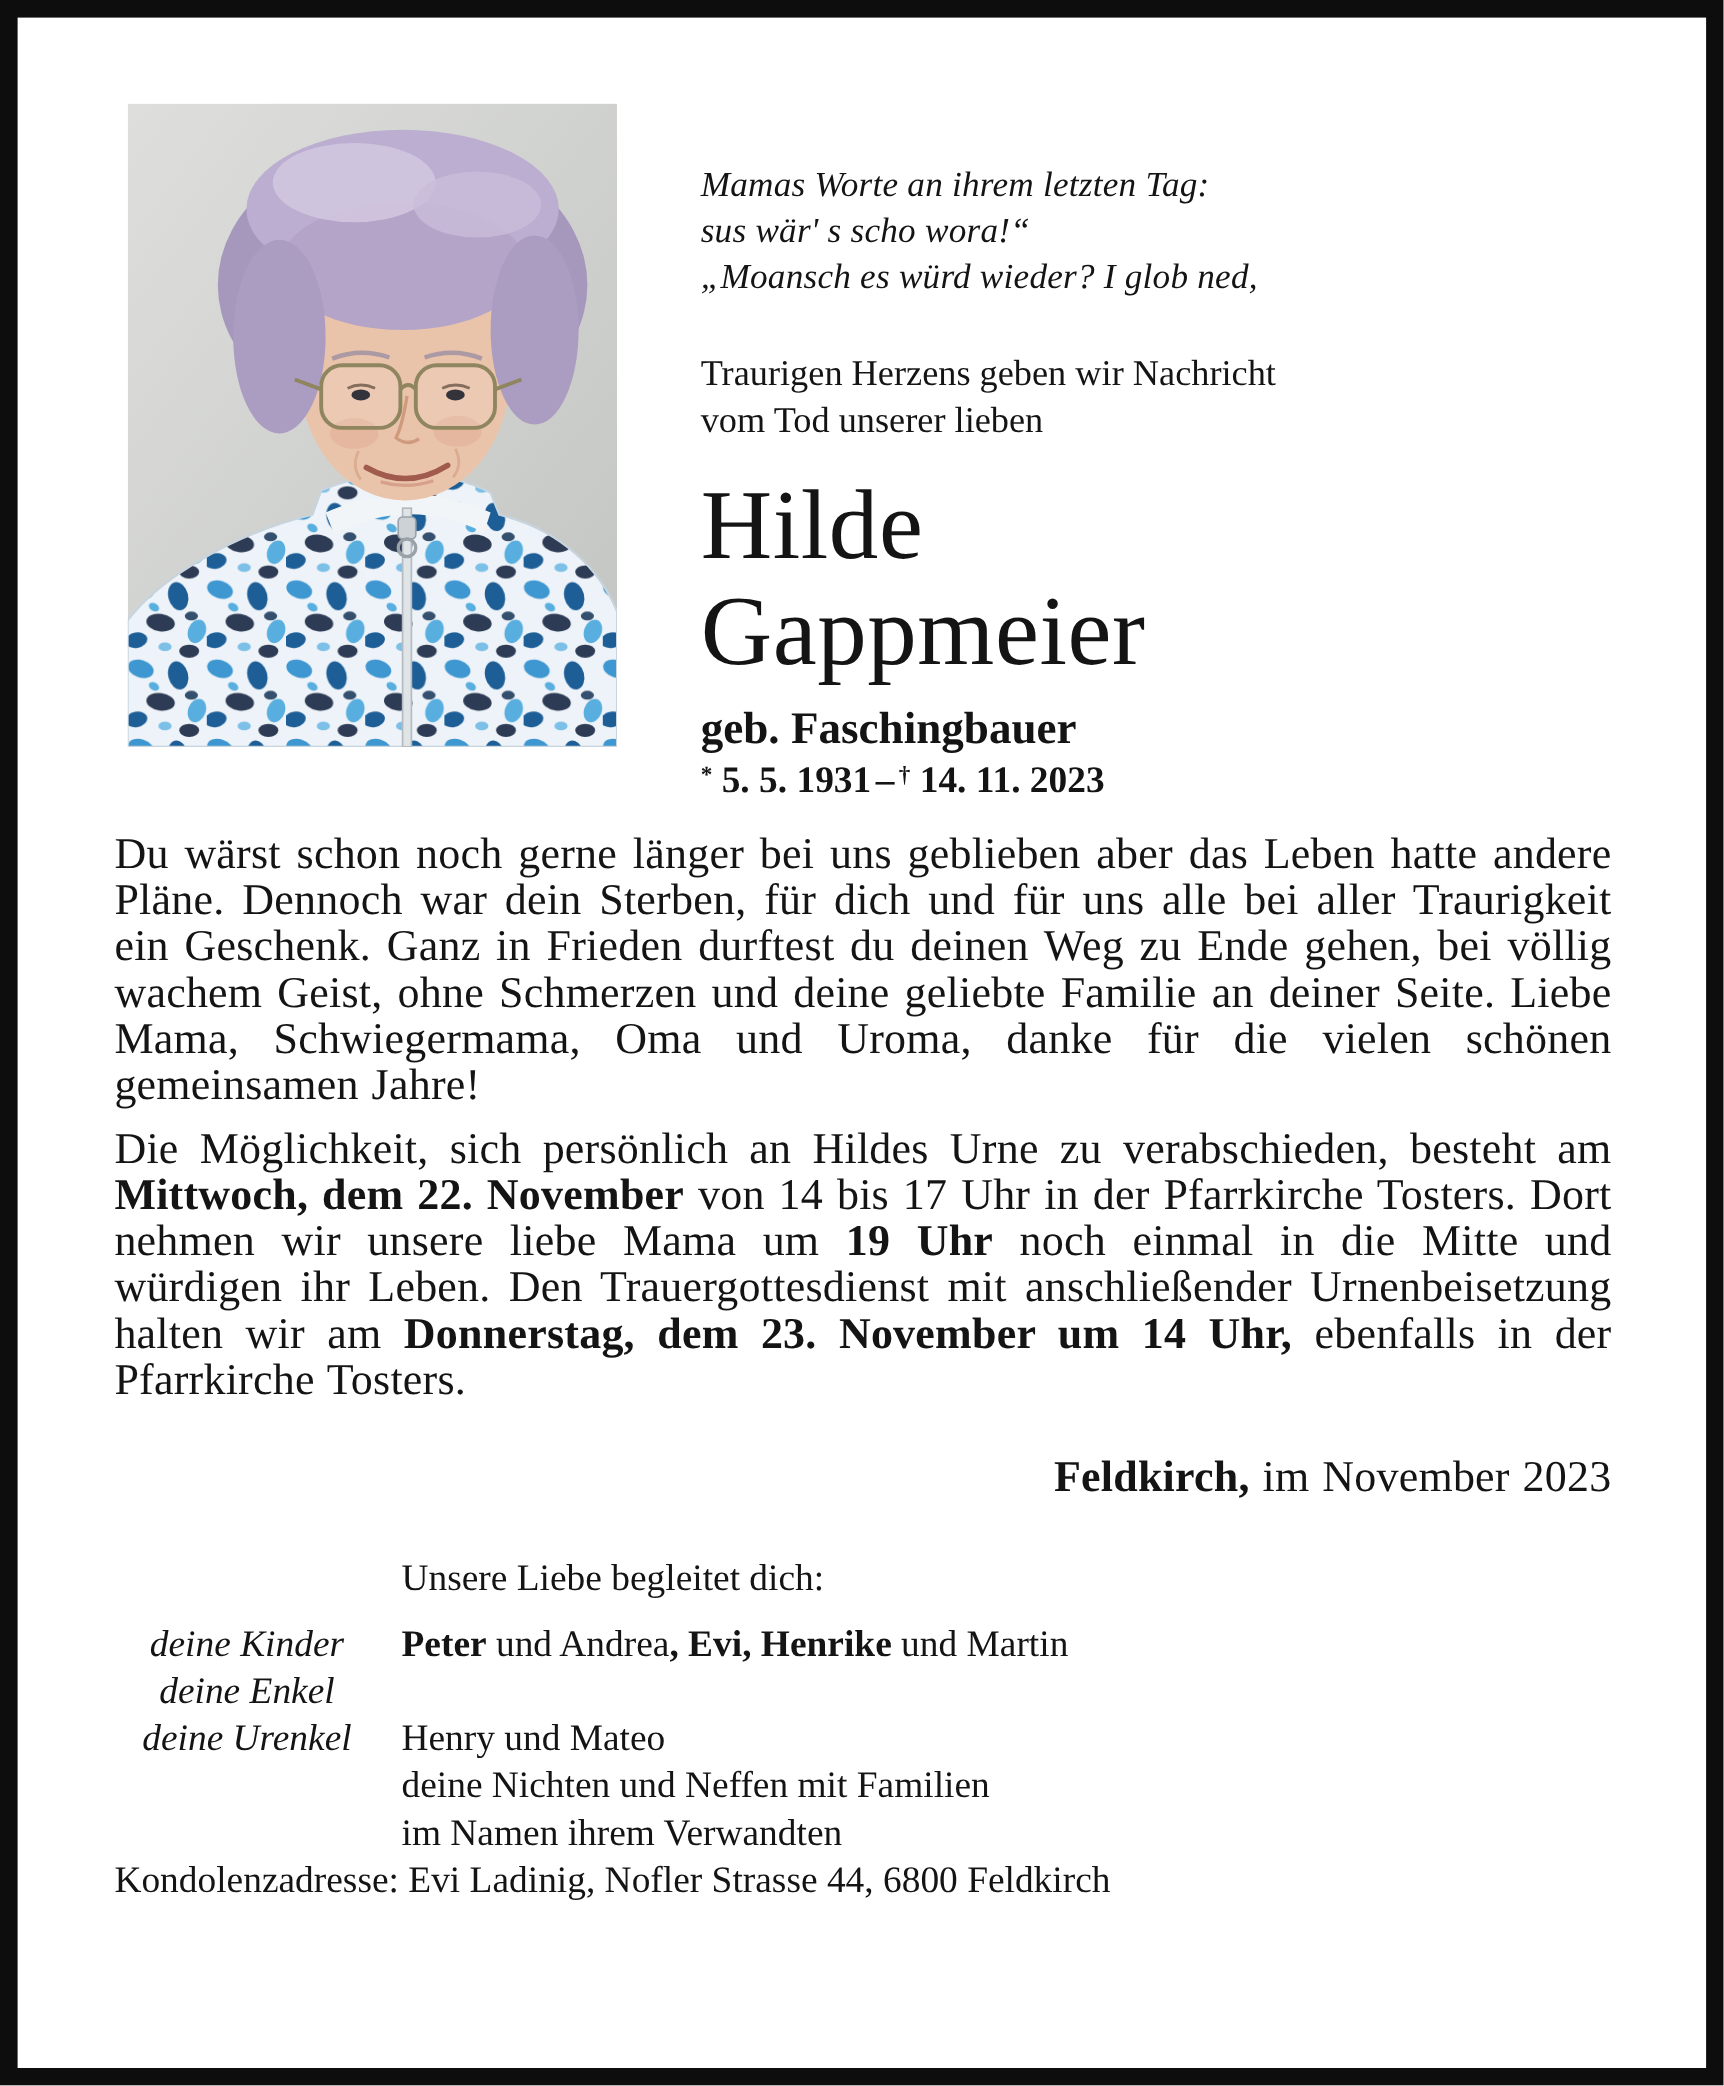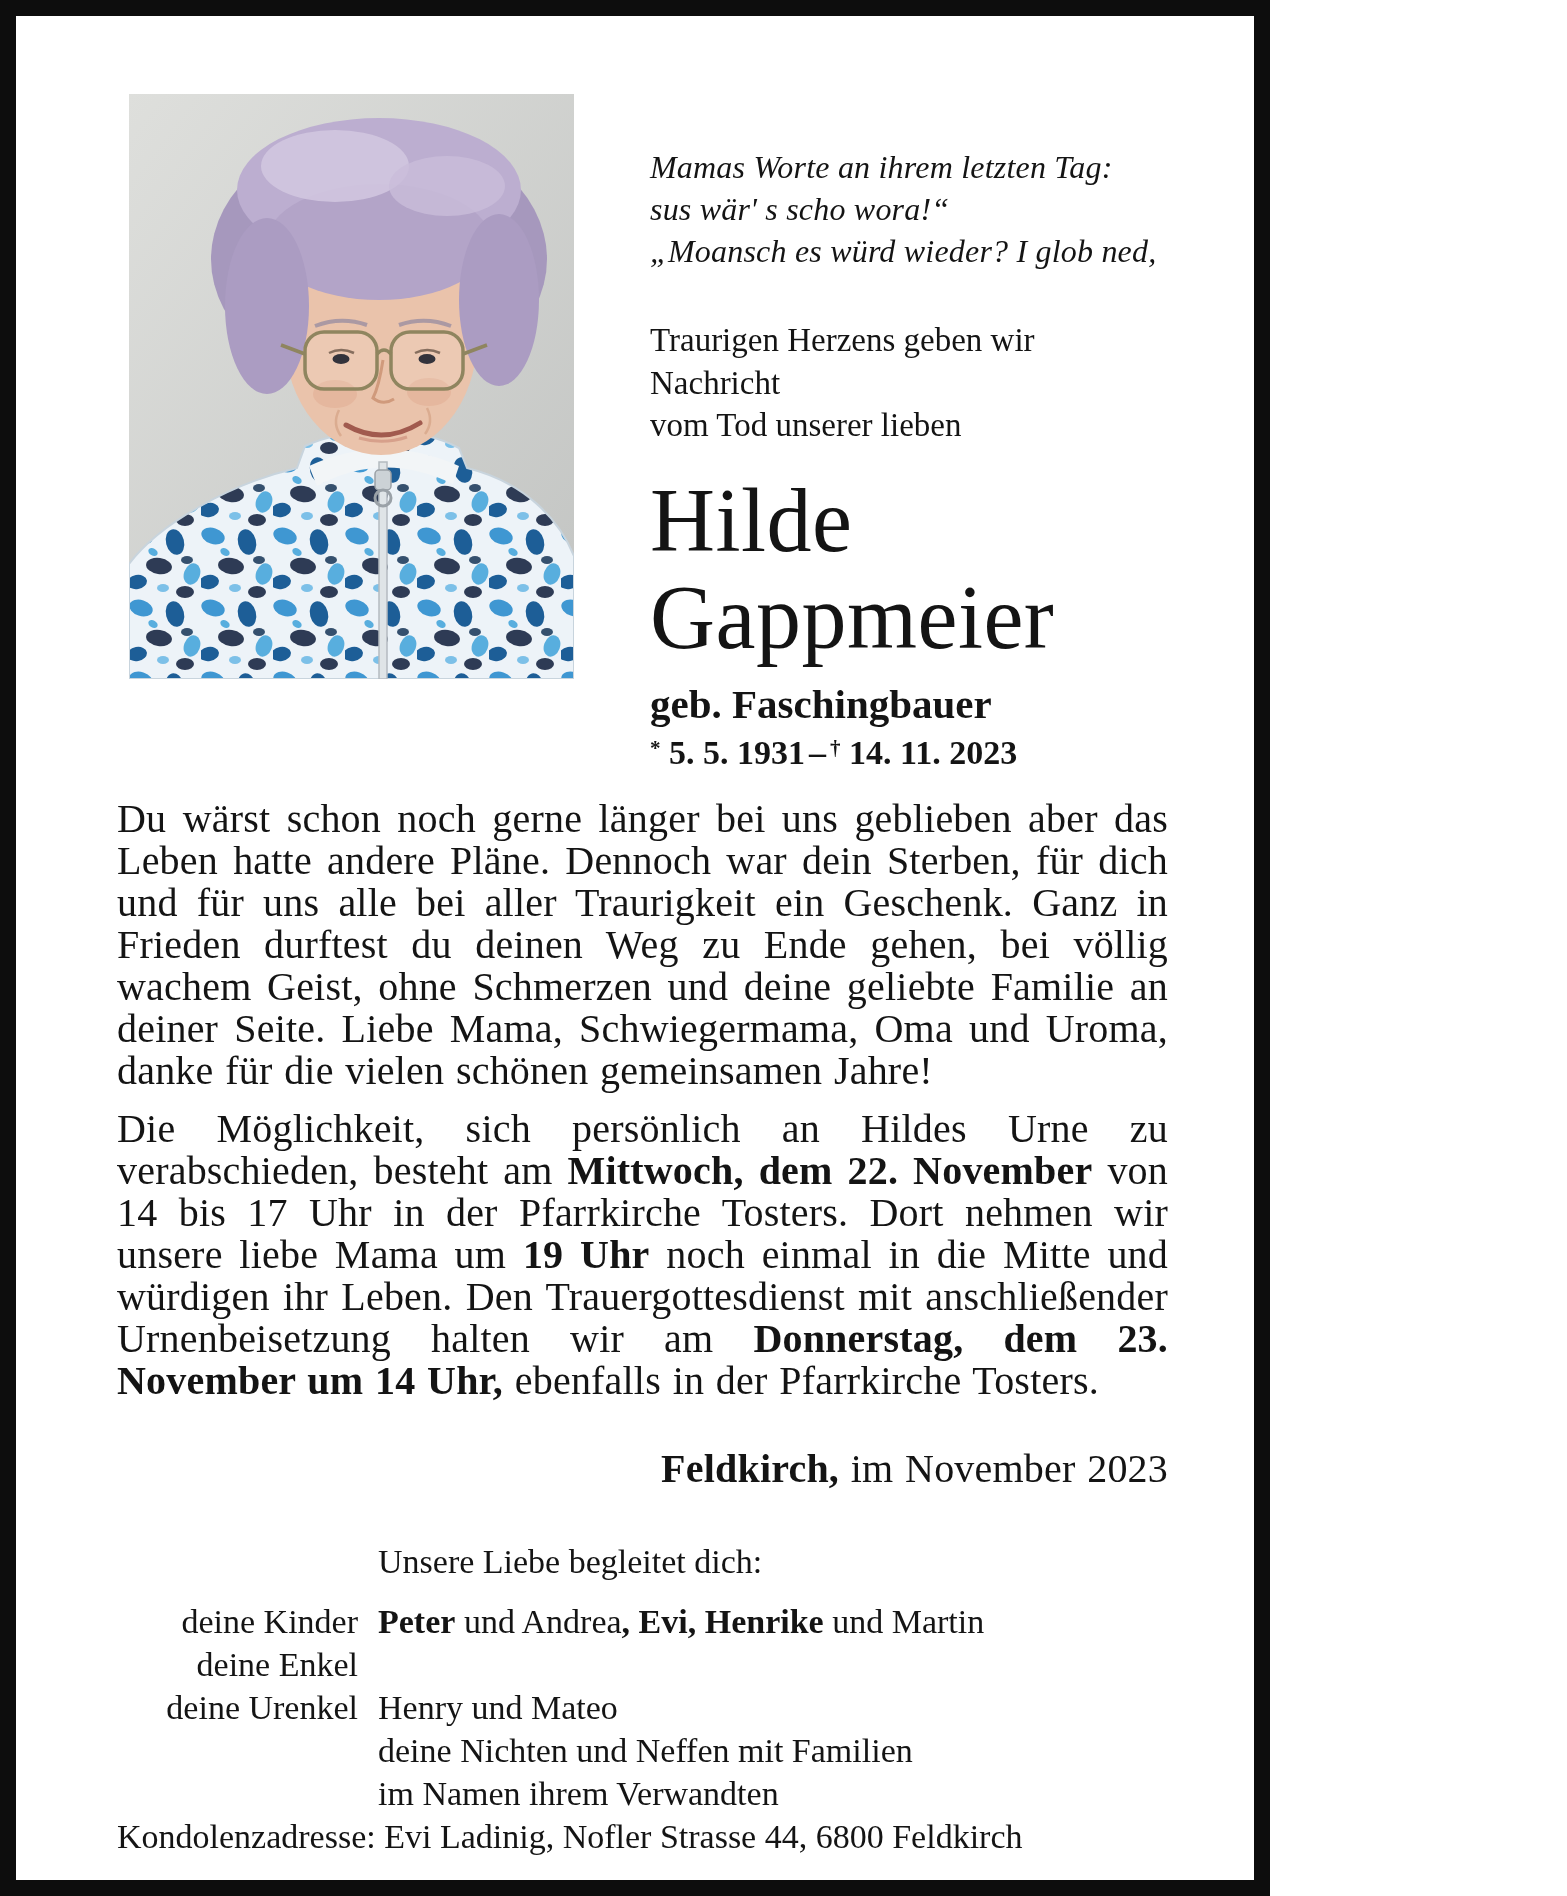--- a/index.html
+++ b/index.html
@@ -1,26 +1,25 @@
 <!DOCTYPE html>
 <html lang="de"><head>
 <meta charset="utf-8">
 <style>
   html, body { margin: 0; padding: 0; background: #ffffff; }
   .page {
-    width: 1270px;
+    width: 1567px;
     height: 1896px;
     box-sizing: border-box;
     border: 16px solid #0d0d0d;
     background: #ffffff;
     font-family: "Liberation Serif", "DejaVu Serif", serif;
     color: #141414;
     position: relative;
     overflow: hidden;
-    padding-left: 13px;
   }
   .content { padding: 78px 86px 0 88px; }
 
   
   .top { display: flex; }
   .photo-wrap {
     width: 445px; height: 585px;
     flex: 0 0 auto;
     margin-left: 12px;
     overflow: hidden;
@@ -86,21 +85,21 @@
   .family {
     margin-top: 16px;
     font-size: 34px;
     line-height: 43px;
   }
   .frow {
     display: grid;
     grid-template-columns: 241px 1fr;
     column-gap: 20px;
   }
-  .flabel { text-align: right; }
+  .flabel { text-align: center; font-style: italic; }
   .fvalue { text-align: left; }
 
   
   .condolence {
     font-size: 34px;
     line-height: 1.3;
   }
   b { font-weight: 700; }
 </style>
 </head>

